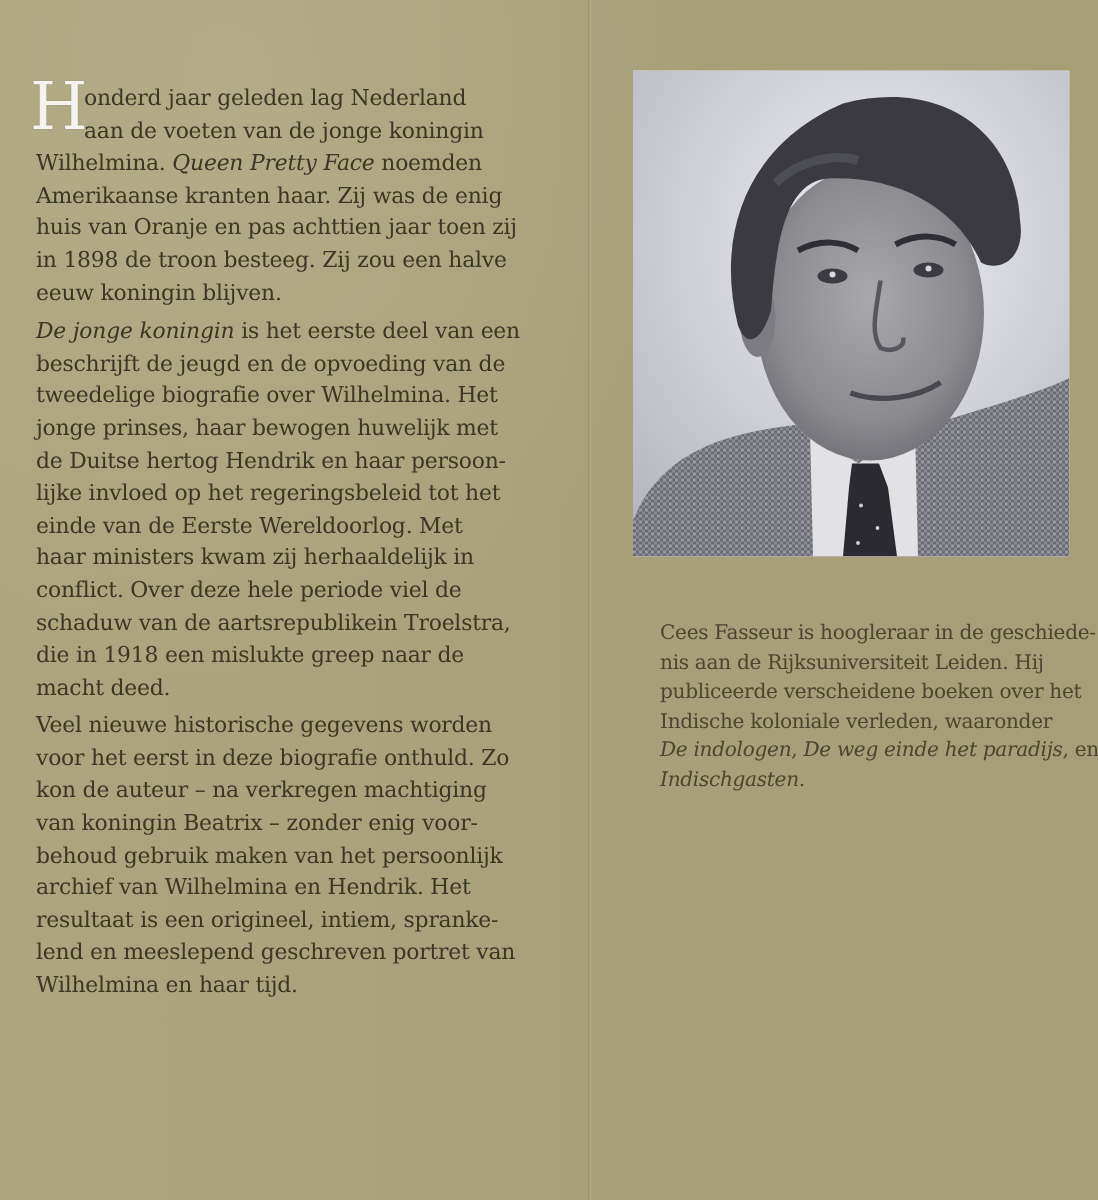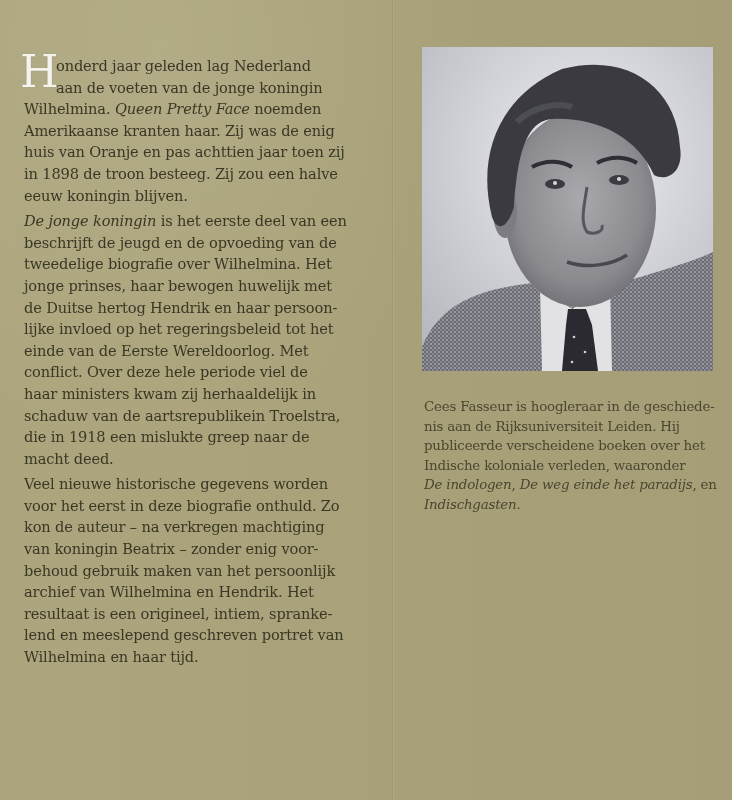--- a/index.html
+++ b/index.html
@@ -89,21 +89,21 @@
     .bio {
       position: absolute;
       left: 30px;
       top: 397px;
       width: 300px;
       color: #4a4730;
       font-size: 13.4px;
       line-height: 19.6px;
       letter-spacing: -0.2px;
     }
-    .bio p { margin: 0; }
+    .bio p { margin: 16px; }
   </style>
 </head>
 <body>
 
 <div class="spread">
 
   <div class="page page-left">
     <div class="blurb">
       <span class="dropcap">H</span>
 
@@ -118,22 +118,22 @@
       </p>
 
       <p>
         <span class="line"><em>De jonge koningin</em><span> is het eerste deel van een</span></span>
         <span class="line">beschrijft de jeugd en de opvoeding van de</span>
         <span class="line">tweedelige biografie over Wilhelmina. Het</span>
         <span class="line">jonge prinses, haar bewogen huwelijk met</span>
         <span class="line">de Duitse hertog Hendrik en haar persoon-</span>
         <span class="line">lijke invloed op het regeringsbeleid tot het</span>
         <span class="line">einde van de Eerste Wereldoorlog. Met</span>
+        <span class="line">haar ministers kwam zij herhaaldelijk in</span>
         <span class="line">conflict. Over deze hele periode viel de</span>
-        <span class="line">haar ministers kwam zij herhaaldelijk in</span>
         <span class="line">schaduw van de aartsrepublikein Troelstra,</span>
         <span class="line">die in 1918 een mislukte greep naar de</span>
         <span class="line">macht deed.</span>
       </p>
 
       <p>
         <span class="line">Veel nieuwe historische gegevens worden</span>
         <span class="line">voor het eerst in deze biografie onthuld. Zo</span>
         <span class="line">kon de auteur – na verkregen machtiging</span>
         <span class="line">van koningin Beatrix – zonder enig voor-</span>

